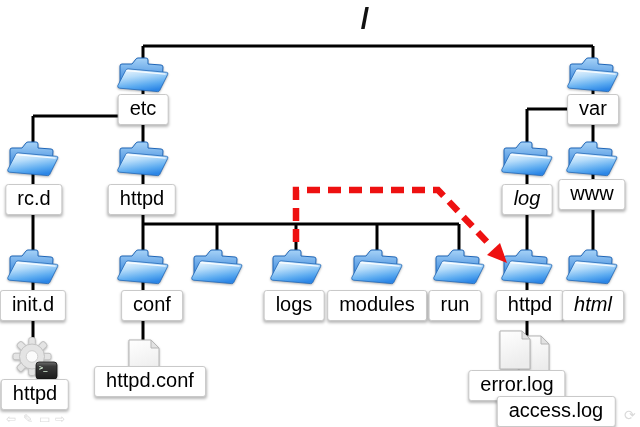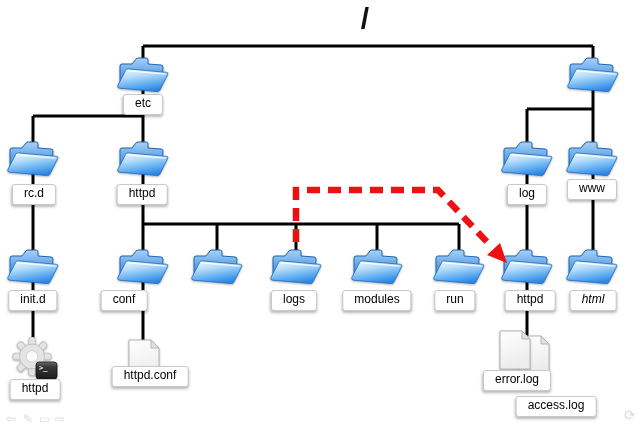--- a/index.html
+++ b/index.html
@@ -6,21 +6,21 @@
   .stage {
     position:relative; width:640px; height:427px; background:#ffffff;
     font-family:"Liberation Sans", sans-serif; overflow:hidden;
   }
   svg.wires  { position:absolute; left:0; top:0; z-index:1; }
   svg.arrowlayer { position:absolute; left:0; top:0; z-index:4; pointer-events:none; }
   .icon { position:absolute; z-index:2; filter:drop-shadow(0 1.5px 1px rgba(0,0,0,.30)); }
   .label {
     position:absolute; z-index:5; transform:translateX(-50%);
     background:#ffffff; border:1px solid #c9c9c9; border-radius:3px;
-    padding:1px 11px 3px; font-size:12px; line-height:1.25; color:#000;
+    padding:1px 11px 3px; font-size:20px; line-height:1.25; color:#000;
     white-space:nowrap; box-shadow:0 2px 3px rgba(0,0,0,.28);
   }
   .root-slash {
     position:absolute; z-index:5; transform:translateX(-50%);
     font-size:30px; font-weight:bold; color:#111;
   }
   .chrome { position:absolute; z-index:6; color:#dadada; font-size:12px; line-height:1; }
   .defsvg { position:absolute; width:0; height:0; }
 </style>
 </head>
@@ -151,26 +151,27 @@
       <text x="29" y="34" font-size="7" font-weight="bold" fill="#e6ffe6" font-family="DejaVu Sans Mono, monospace">&gt;_</text>
     </g>
   </svg>
 
   <svg class="arrowlayer" width="640" height="427">
     <path d="M296,242 V190 H438 L489,244" fill="none" stroke="#ee1111" stroke-width="6.5" stroke-dasharray="13 8"></path>
     <polygon points="507,263 487,255 500,243" fill="#ee1111"></polygon>
   </svg>
 
   <div class="label" style="left:143px; top:94px;">etc</div>
+  <div class="label" style="left:593px; top:94px;">var</div>
   <div class="label" style="left:34px;  top:184px;padding-left:11px;">rc.d</div>
   <div class="label" style="left:142px; top:184px;">httpd</div>
-  <div class="label" style="left:527px; top:184px;">log</div>
+  <div class="label" style="left:527px; top:184px;font-style:italic;">log</div>
   <div class="label" style="left:592px; top:179px;">www</div>
   <div class="label" style="left:33px;  top:290px;">init.d</div>
-  <div class="label" style="left:124px; top:290px;text-align:center;">conf</div>
+  <div class="label" style="left:152px; top:290px;text-align:center;">conf</div>
   <div class="label" style="left:294px; top:290px;">logs</div>
   <div class="label" style="left:377px; top:290px;">modules</div>
   <div class="label" style="left:455px; top:290px;">run</div>
   <div class="label" style="left:530px; top:290px;">httpd</div>
   <div class="label" style="left:593px; top:290px;font-style:italic;">html</div>
   <div class="label" style="left:35px;  top:379px;">httpd</div>
   <div class="label" style="left:150px; top:366px;">httpd.conf</div>
   <div class="label" style="left:517px; top:370px;text-align:right;">error.log</div>
   <div class="label" style="left:556px; top:396px;">access.log</div>
 

